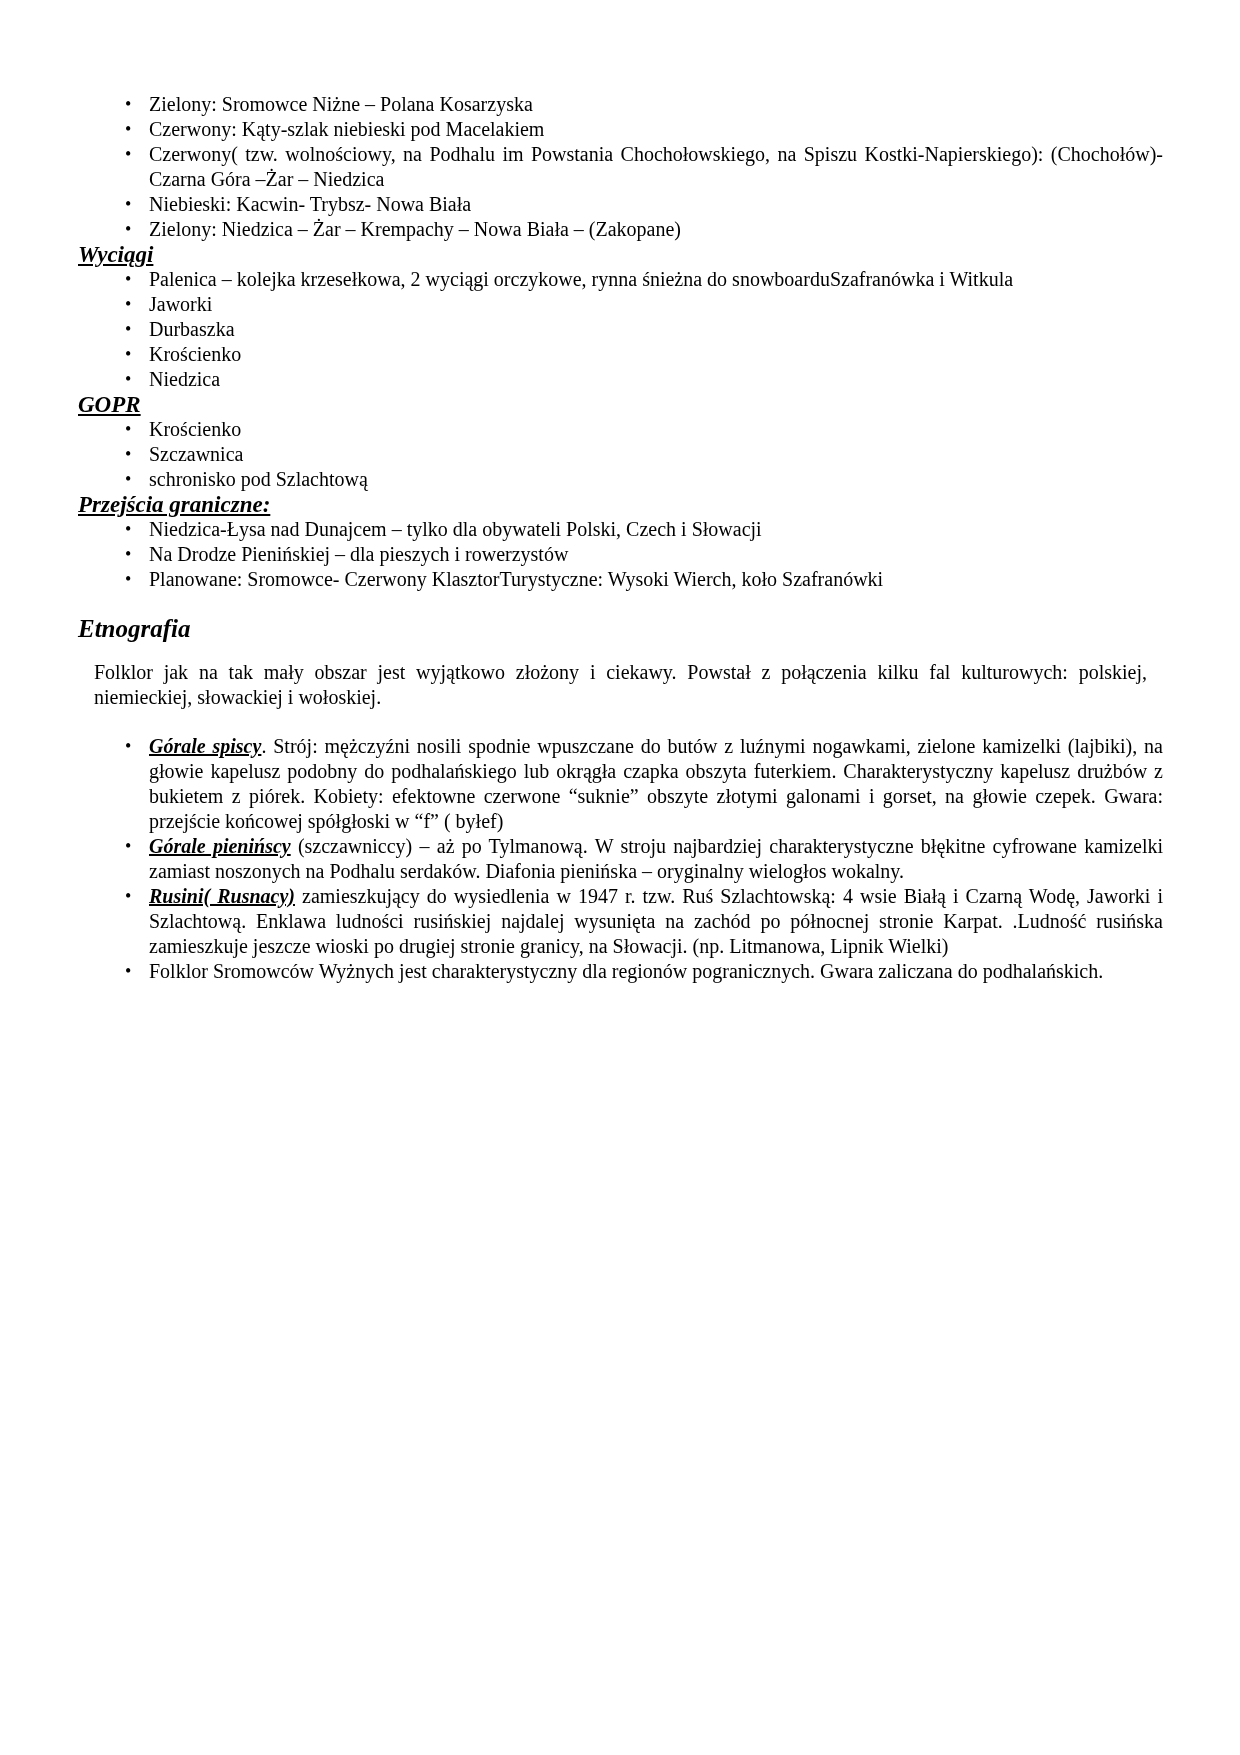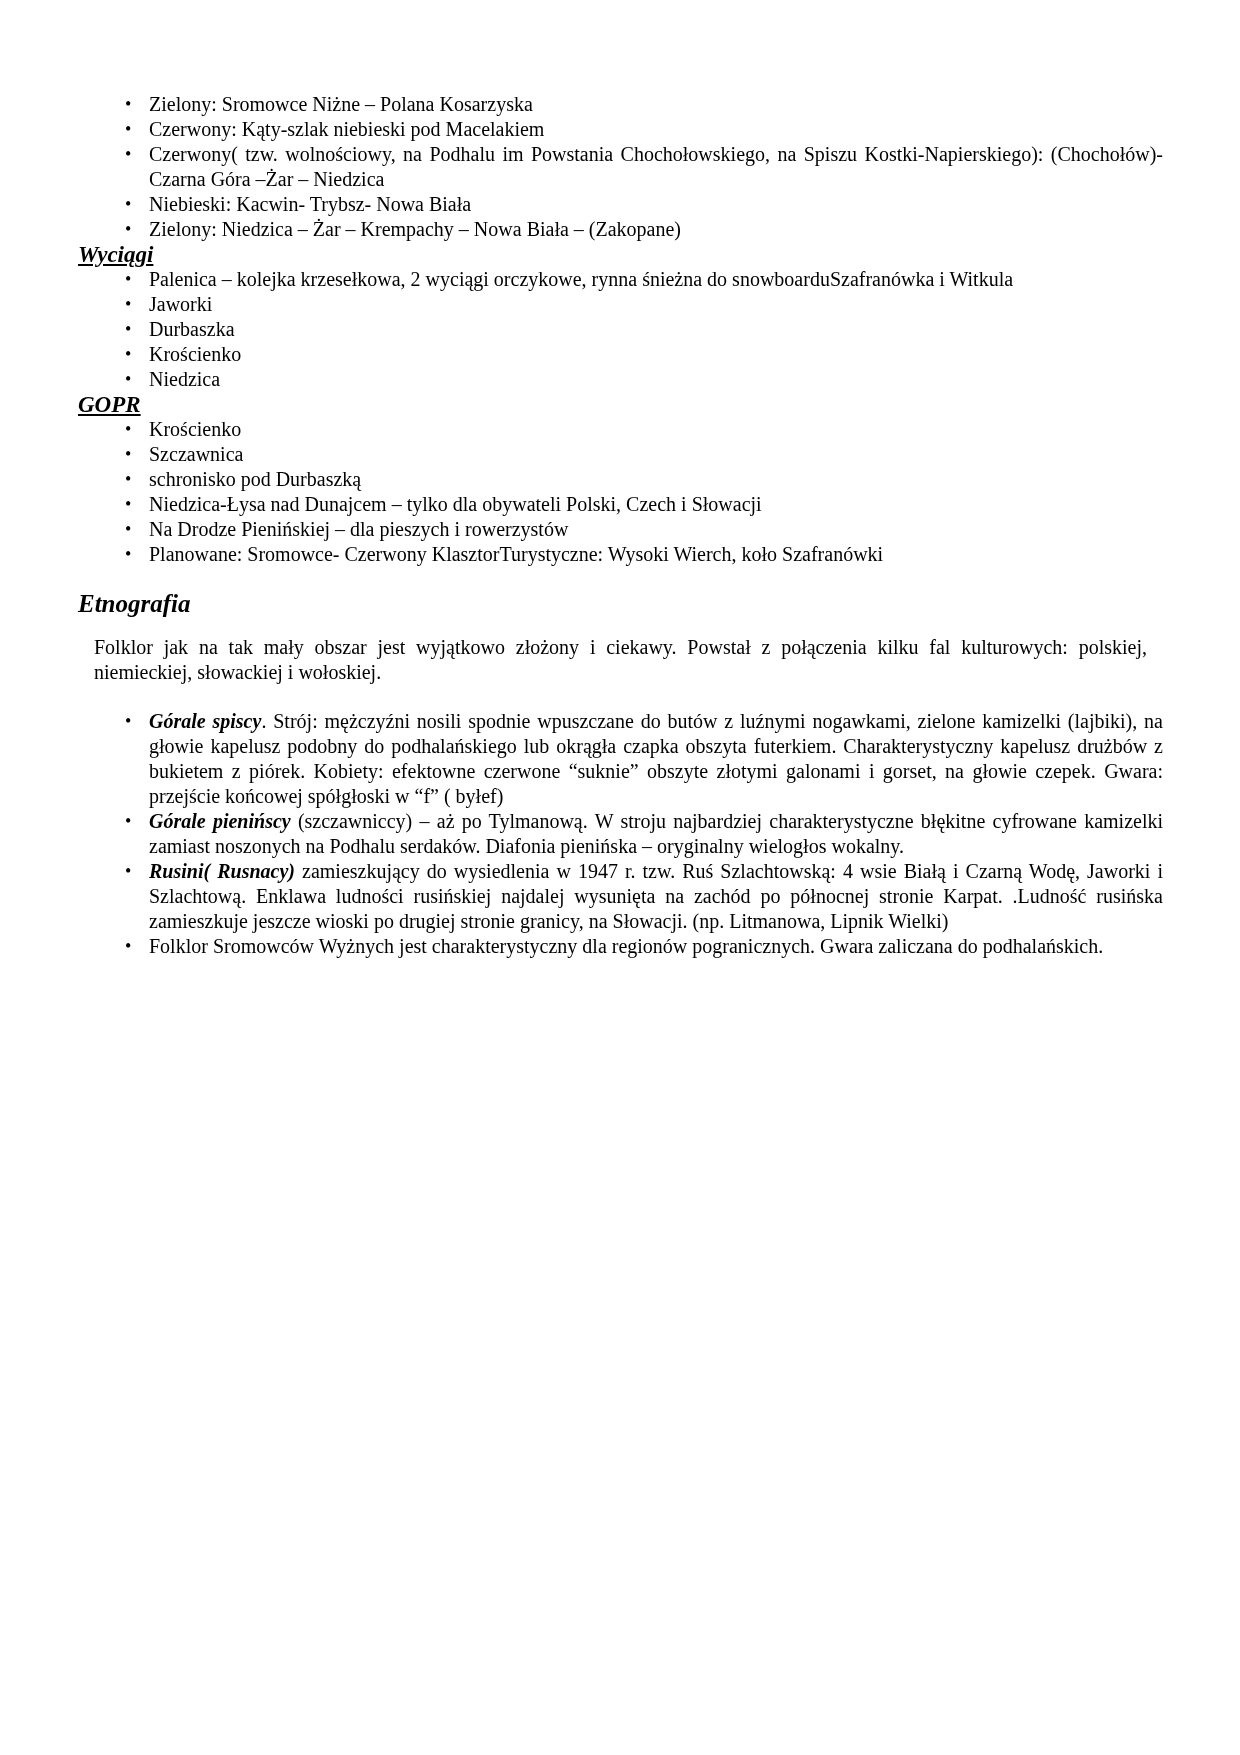--- a/index.html
+++ b/index.html
@@ -57,20 +57,21 @@
   }
   p.intro {
     margin: 16px;
   }
   .etno-list {
     margin-top: 24px !important;
   }
   .lead {
     font-weight: bold;
     font-style: italic;
+    text-decoration: underline;
   }
 </style>
 </head>
 <body>
 
 <div class="page">
 
   <ul class="doc-list">
     <li>
       <span class="bullet">•</span>
@@ -125,24 +126,25 @@
     <li>
       <span class="bullet">•</span>
       <span>Krościenko</span>
     </li>
     <li>
       <span class="bullet">•</span>
       <span>Szczawnica</span>
     </li>
     <li>
       <span class="bullet">•</span>
-      <span>schronisko pod Durbaszką</span>
+      <span>schronisko pod Szlachtową</span>
     </li>
   </ul>
 
+  <h3 class="sub-heading">Przejścia graniczne:</h3>
 
   <ul class="doc-list">
     <li>
       <span class="bullet">•</span>
       <span>Niedzica-Łysa nad Dunajcem – tylko dla obywateli Polski, Czech i Słowacji</span>
     </li>
     <li>
       <span class="bullet">•</span>
       <span>Na Drodze Pienińskiej – dla pieszych i rowerzystów</span>
     </li>

